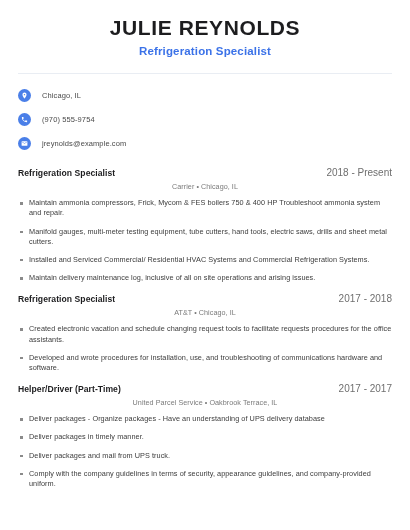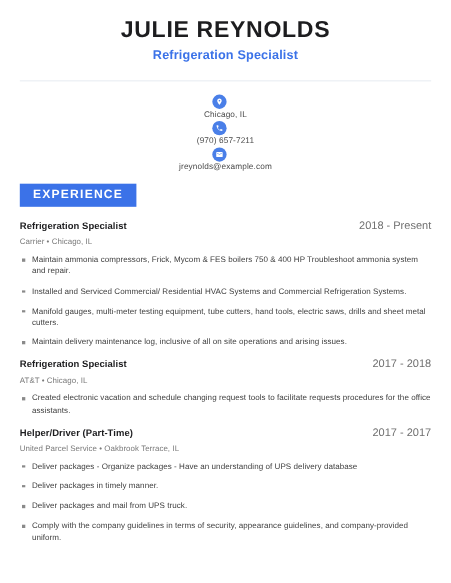--- a/index.html
+++ b/index.html
@@ -50,21 +50,20 @@
 
   
   .contact {
     margin-top: 12px;
   }
   .contact-row {
     display: flex;
     align-items: center;
     height: 19px;
     margin-bottom: 5px;
-    flex-direction: column;
   }
   .contact-icon {
     width: 13px;
     height: 13px;
     border-radius: 50%;
     background: #4a7fe8;
     display: flex;
     align-items: center;
     justify-content: center;
     flex: 0 0 13px;
@@ -109,20 +108,21 @@
     color: #6f6f6f;
     white-space: nowrap;
     padding-left: 8px;
     margin-left: 48px;
   }
   .job-sub {
     font-size: 7.2px;
     color: #7a7a7a;
     margin-top: 4px;
     letter-spacing: 0.05px;
+    text-align: center;
   }
   .bullets {
     list-style: none;
     margin: 7px 0 0 0;
     padding: 0;
   }
   .bullets li {
     position: relative;
     padding-left: 11px;
     font-size: 7.3px;
@@ -163,61 +163,61 @@
       </span>
       <span class="contact-text">Chicago, IL</span>
     </div>
 
     <div class="contact-row">
       <span class="contact-icon">
         <svg width="7" height="7" viewBox="0 0 24 24" fill="#ffffff">
             <path d="M6.6 10.8c1.4 2.8 3.8 5.1 6.6 6.6l2.2-2.2c.3-.3.7-.4 1-.2 1.2.4 2.4.6 3.6.6.6 0 1 .4 1 1V20c0 .6-.4 1-1 1C10.6 21 3 13.4 3 4c0-.6.4-1 1-1h3.5c.6 0 1 .4 1 1 0 1.3.2 2.5.6 3.6.1.4 0 .8-.2 1.1l-2.3 2.1z"></path>
           </svg>
       </span>
-      <span class="contact-text">(970) 657-7211</span>
+      <span class="contact-text">(970) 555-9754</span>
     </div>
 
     <div class="contact-row">
       <span class="contact-icon">
         <svg width="7" height="7" viewBox="0 0 24 24" fill="#ffffff">
             <path d="M20 4H4c-1.1 0-2 .9-2 2v12c0 1.1.9 2 2 2h16c1.1 0 2-.9 2-2V6c0-1.1-.9-2-2-2zm0 4l-8 5-8-5V6l8 5 8-5v2z"></path>
           </svg>
       </span>
       <span class="contact-text">jreynolds@example.com</span>
     </div>
 
   </div>
 
   <div class="section">
-    <div class="section-badge">EXPERIENCE</div>
 
     <div class="section-body">
 
       <div class="job">
         <div class="job-head">
           <span class="job-role">Refrigeration Specialist</span>
           <span class="job-dates">2018 - Present</span>
         </div>
         <div class="job-sub">Carrier • Chicago, IL</div>
         <ul class="bullets">
           <li>Maintain ammonia compressors, Frick, Mycom &amp; FES boilers 750 &amp; 400 HP Troubleshoot ammonia system and repair.</li>
+          <li>Manifold gauges, multi-meter testing equipment, tube cutters, hand tools, electric saws, drills and sheet metal cutters.</li>
           <li>Installed and Serviced Commercial/ Residential HVAC Systems and Commercial Refrigeration Systems.</li>
-          <li>Manifold gauges, multi-meter testing equipment, tube cutters, hand tools, electric saws, drills and sheet metal cutters.</li>
           <li>Maintain delivery maintenance log, inclusive of all on site operations and arising issues.</li>
         </ul>
       </div>
 
       <div class="job">
         <div class="job-head">
           <span class="job-role">Refrigeration Specialist</span>
           <span class="job-dates">2017 - 2018</span>
         </div>
         <div class="job-sub">AT&amp;T • Chicago, IL</div>
         <ul class="bullets">
           <li>Created electronic vacation and schedule changing request tools to facilitate requests procedures for the office assistants.</li>
+          <li>Developed and wrote procedures for installation, use, and troubleshooting of communications hardware and software.</li>
         </ul>
       </div>
 
       <div class="job">
         <div class="job-head">
           <span class="job-role">Helper/Driver (Part-Time)</span>
           <span class="job-dates">2017 - 2017</span>
         </div>
         <div class="job-sub">United Parcel Service • Oakbrook Terrace, IL</div>
         <ul class="bullets">

